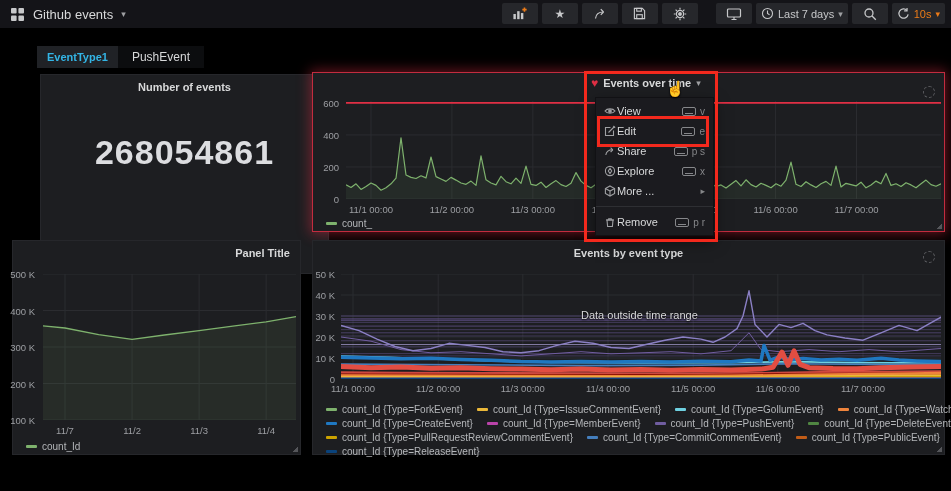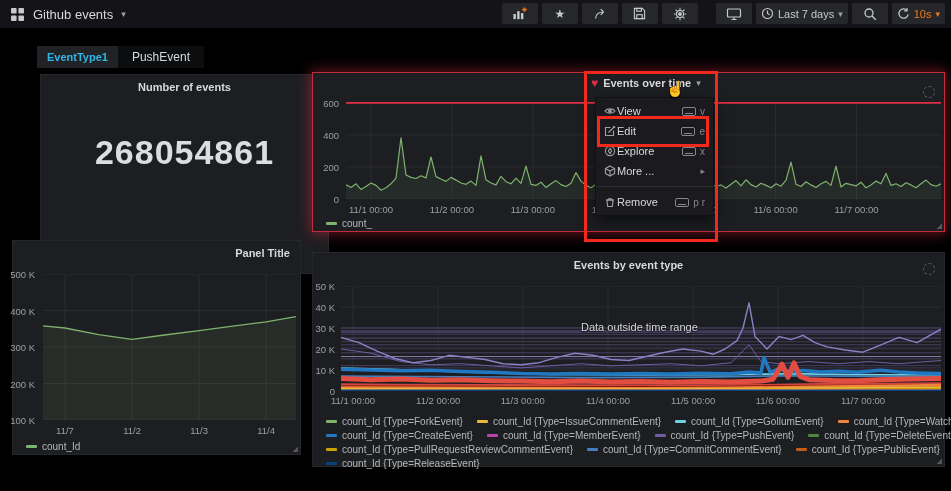--- a/index.html
+++ b/index.html
@@ -236,21 +236,21 @@
         <span style="left: 156.101px;">11/3</span>
         <span style="left: 223.146px;">11/4</span>
       </div>
   <div class="legend-line" style="left:13px;top:200px;">
     <span class="legend-marker" style="background:#7eb26d;"></span>
     <span>count_Id</span>
   </div>
   <span class="corner"></span>
 </div>
 
-<div class="panel" style="left:312px;top:252px;width:633px;height:215px;">
+<div class="panel" style="left:312px;top:240px;width:633px;height:215px;">
   <div class="title-center panel-title">Events by event type</div>
   <span class="spinner" style="right:9px;top:10px;"></span>
   <svg id="chart-events-by-type" class="plot-svg" style="left:28px;top:33px;width:600px;height:105px;" preserveAspectRatio="none" viewBox="0 0 600 105">
         <line x1="0" x2="600" y1="105" y2="105" stroke="#2b2c30" stroke-width="1"></line>
         <line x1="0" x2="600" y1="84" y2="84" stroke="#2b2c30" stroke-width="1"></line>
         <line x1="0" x2="600" y1="63" y2="63" stroke="#2b2c30" stroke-width="1"></line>
         <line x1="0" x2="600" y1="42" y2="42" stroke="#2b2c30" stroke-width="1"></line>
         <line x1="0" x2="600" y1="21" y2="21" stroke="#2b2c30" stroke-width="1"></line>
         <line x1="0" x2="600" y1="0" y2="0" stroke="#2b2c30" stroke-width="1"></line>
         <line x1="12" x2="12" y1="0" y2="105" stroke="#2b2c30" stroke-width="1"></line>
@@ -391,20 +391,33 @@
         </span>
     <span>Edit</span>
     <span class="mi-right">
           <span class="kbd-icon"></span>
           <span>e</span>
         </span>
   </div>
   <div class="menu-item">
     <span class="mi-icon">
           <svg width="12" height="12" viewBox="0 0 12 12" fill="none" stroke="currentColor" stroke-width="1.1">
+            <path d="M1.8 10 C2.3 6 5.5 4.8 8.8 4.8"></path>
+            <path d="M8.8 4.8 L6.6 2.6 M8.8 4.8 L6.6 7"></path>
+          </svg>
+        </span>
+    <span>Share</span>
+    <span class="mi-right">
+          <span class="kbd-icon"></span>
+          <span>p s</span>
+        </span>
+  </div>
+  <div class="menu-item">
+    <span class="mi-icon">
+          <svg width="12" height="12" viewBox="0 0 12 12" fill="none" stroke="currentColor" stroke-width="1.1">
             <circle cx="6" cy="6" r="4.6"></circle>
             <path d="M6 3.4 L7.7 6 L6 8.6 L4.3 6 Z"></path>
           </svg>
         </span>
     <span>Explore</span>
     <span class="mi-right">
           <span class="kbd-icon"></span>
           <span>x</span>
         </span>
   </div>

